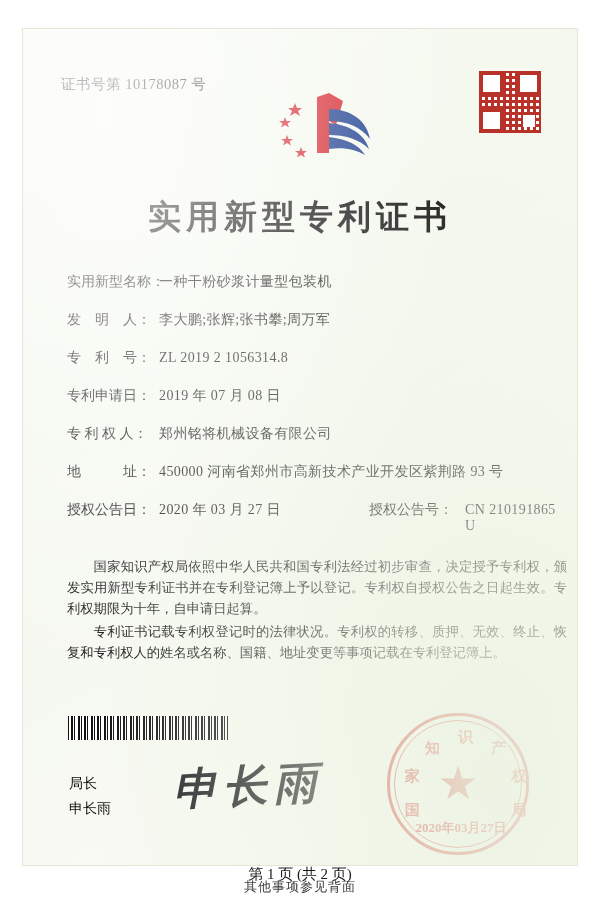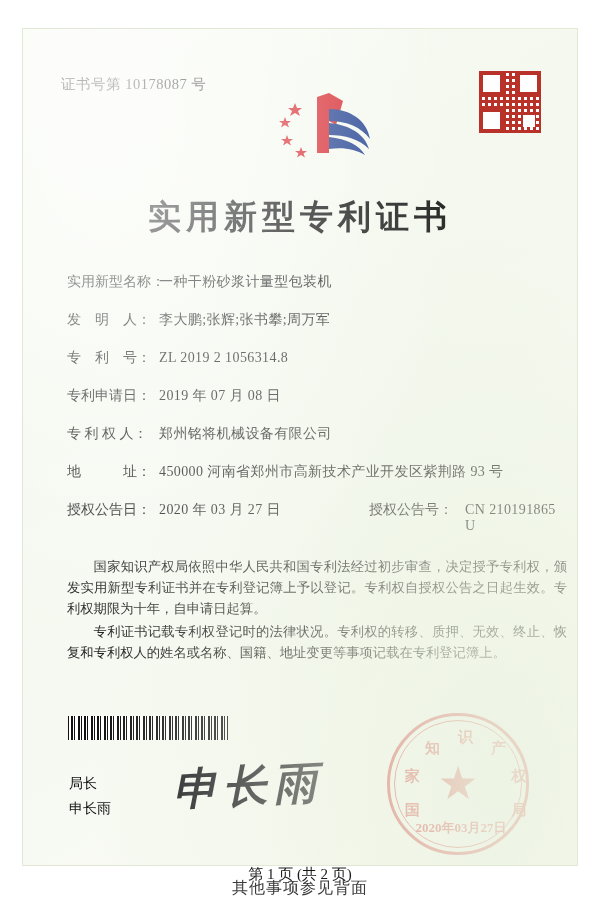--- a/index.html
+++ b/index.html
@@ -248,21 +248,21 @@
     text-align: center;
     font-size: 15px;
     color: #1a1a1a;
   }
 
   .footer-note {
     position: absolute;
     left: 0; right: 0;
     top: 878px;
     text-align: center;
-    font-size: 16px;
+    font-size: 13px;
     color: #3a3a3a;
     letter-spacing: 1px;
   }
 </style>
 </head>
 <body>
 
 <div class="page">
   <div class="cert">
 

